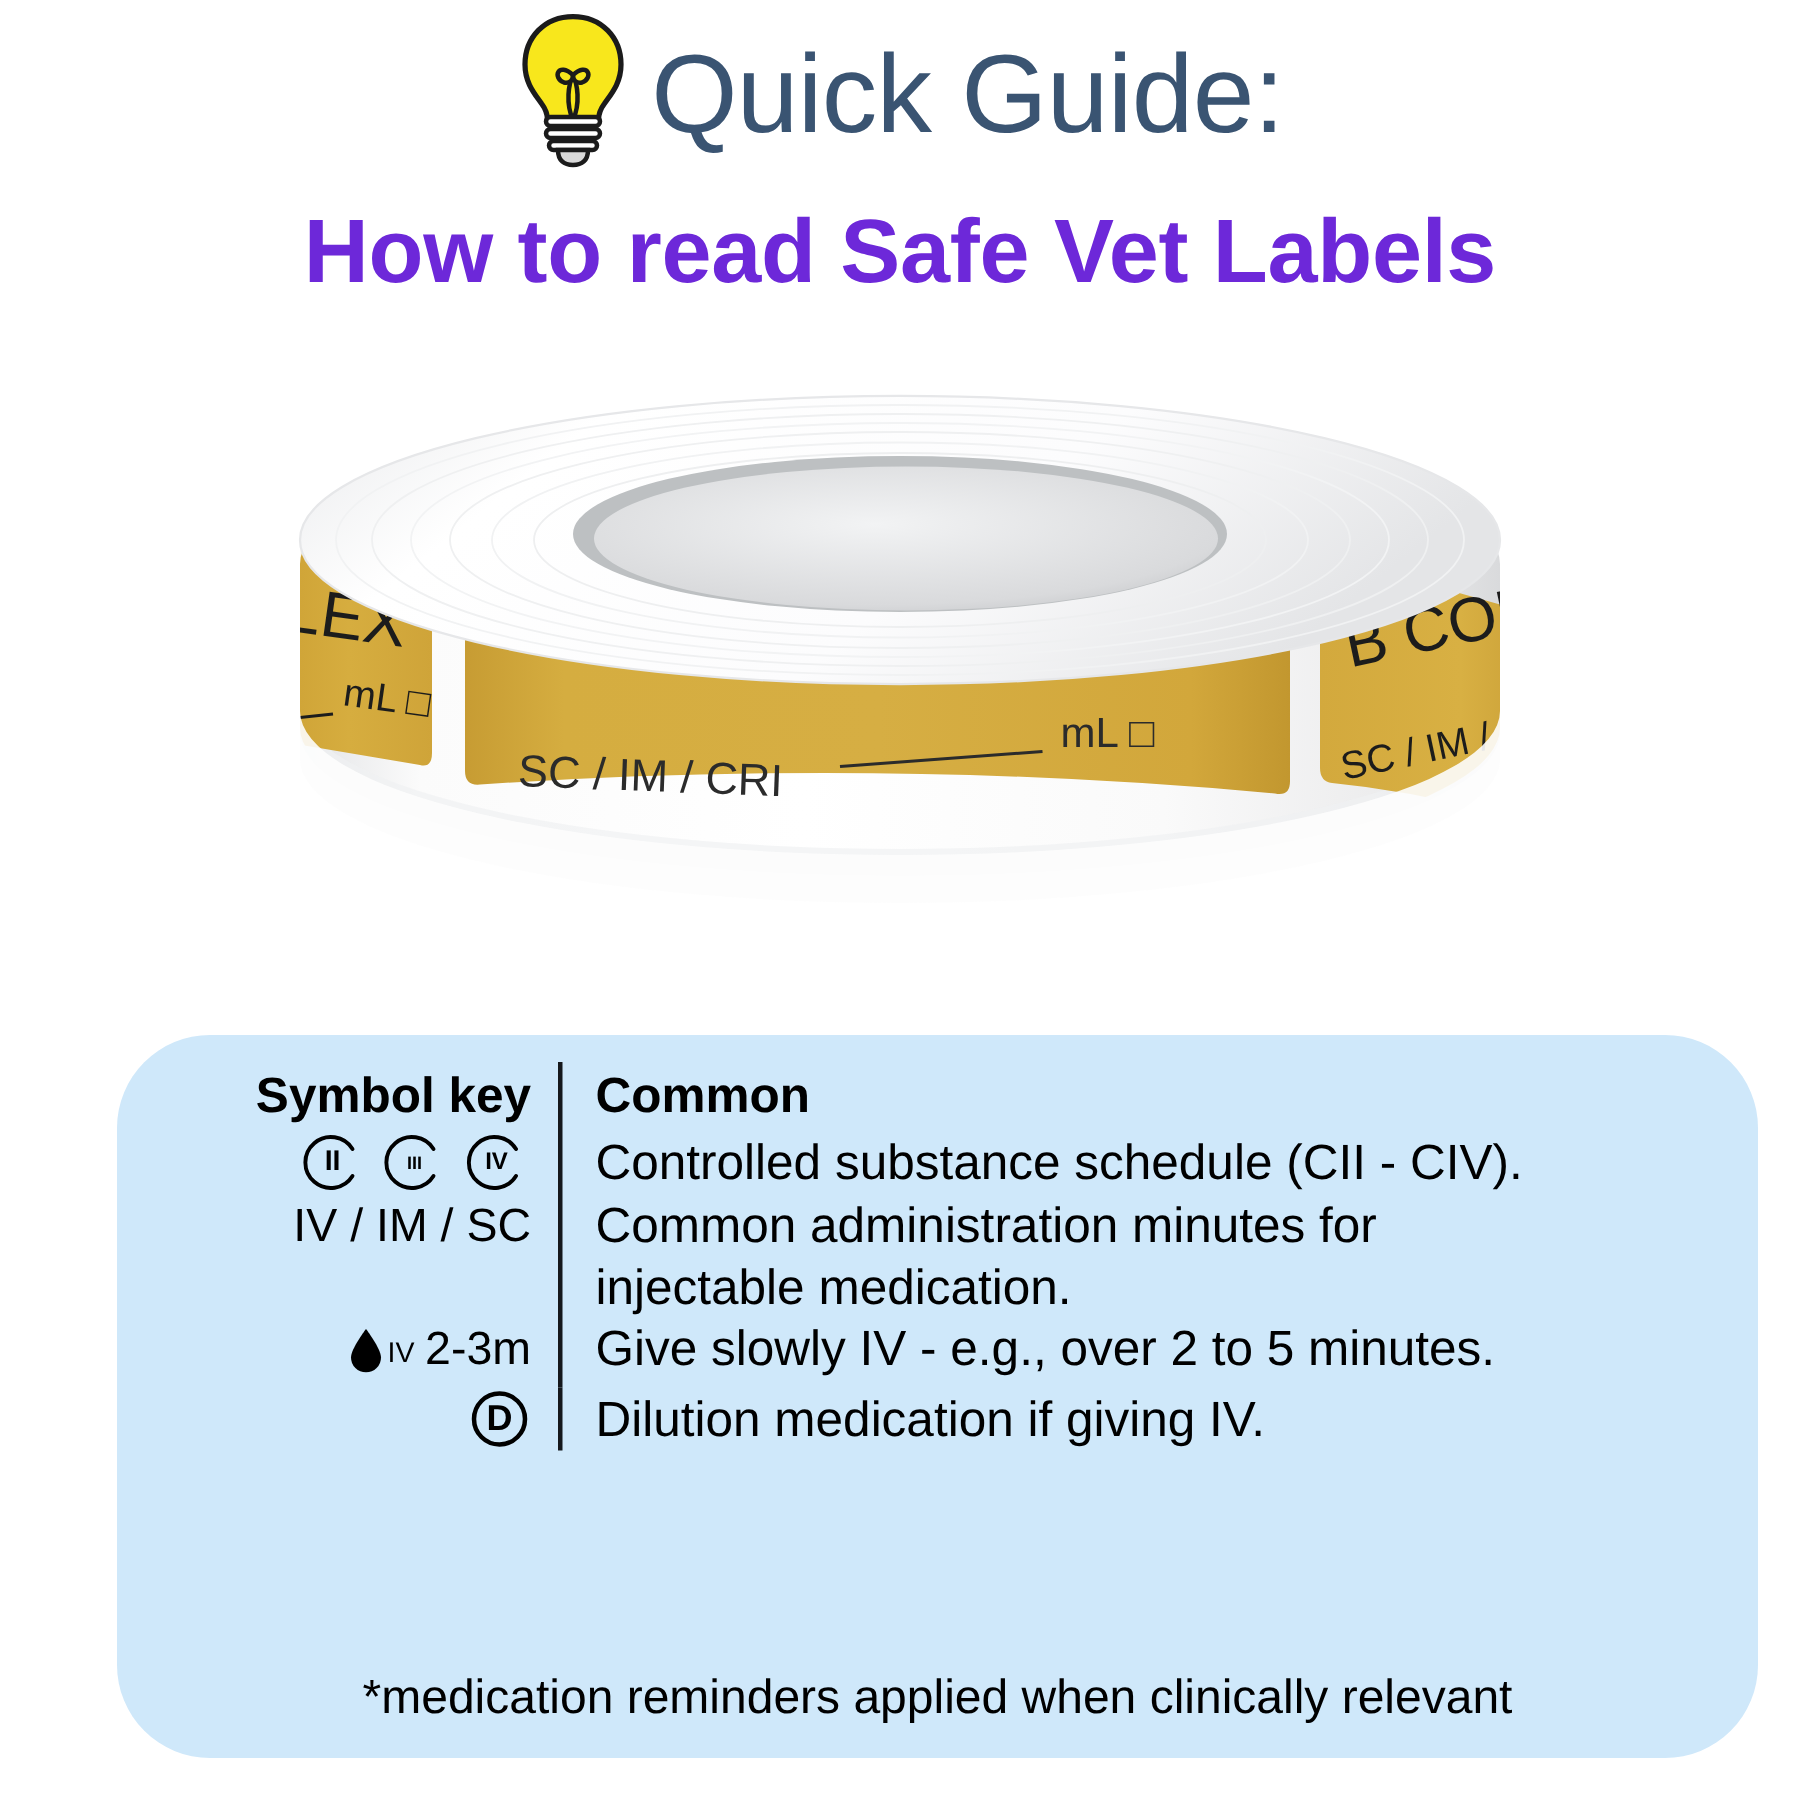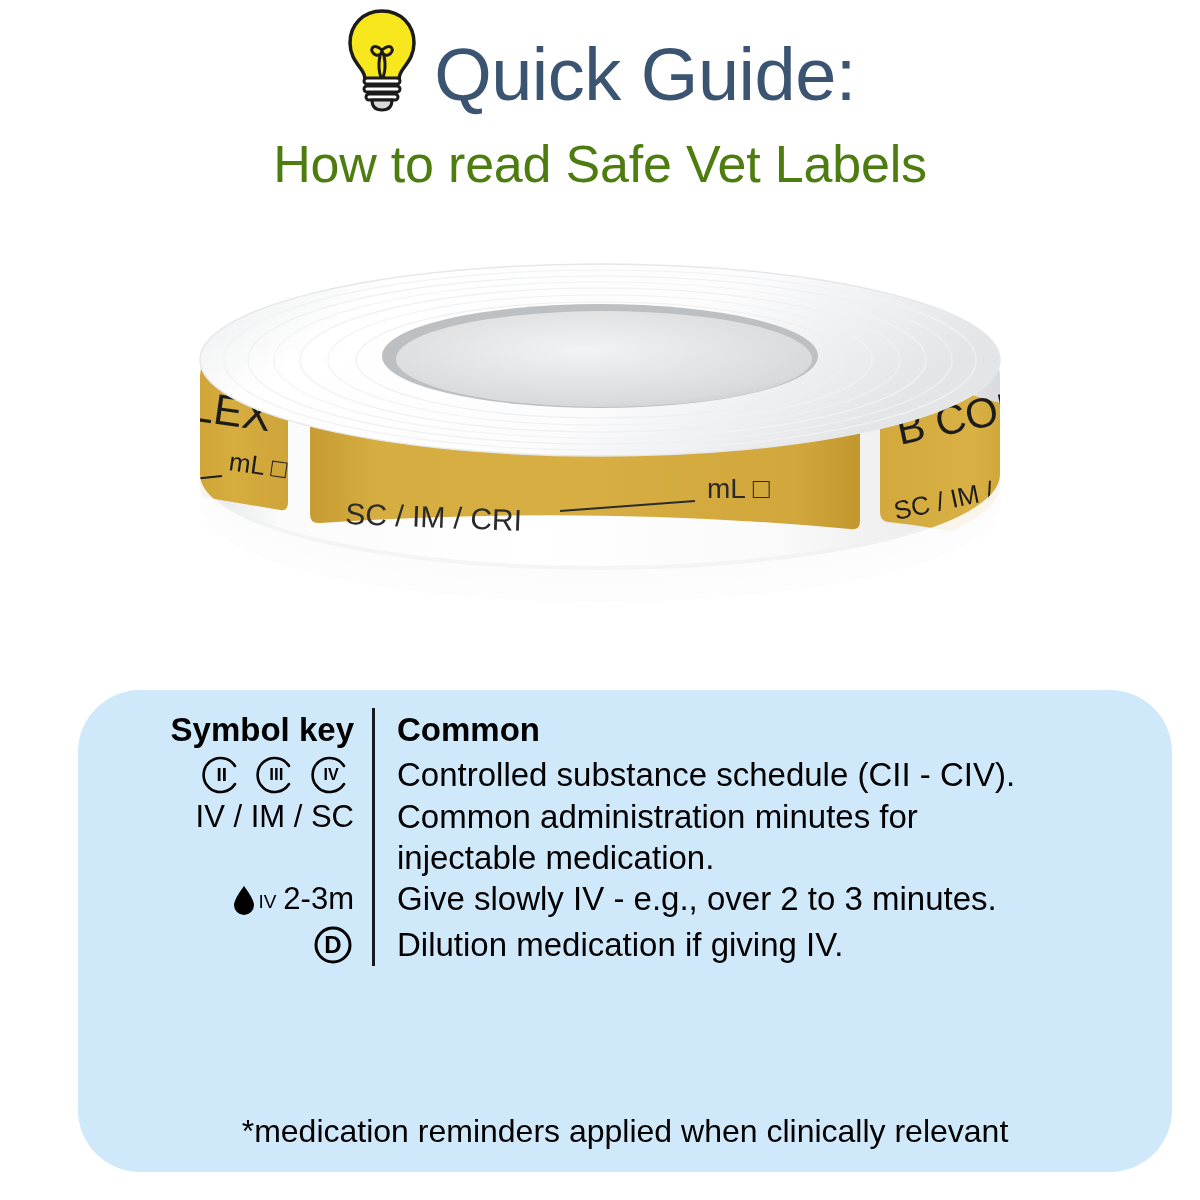--- a/index.html
+++ b/index.html
@@ -12,42 +12,42 @@
   }
 
   
   .header{
     width:1200px;
     padding-top:14px;
     text-align:center;
   }
   .title-row{
     display:flex;
-    align-items:flex-end;
+    align-items:center;
     justify-content:center;
     gap:14px;
   }
   .bulb{
     width:76px;height:104px;
     flex:0 0 auto;
     display:block;
     margin-top:-6px;
   }
   .title-main{
     font-size:74px;
     font-weight:400;
     color:#3a5472;
     letter-spacing:-0.5px;
     line-height:1.0;
     white-space:nowrap;
   }
   .title-sub{
-    font-size:52px;
-    font-weight:400;
-    color:#4d7c0f;
+    font-size:60px;
+    font-weight:700;
+    color:#6d28d9;
     line-height:1.0;
     margin-top:26px;
     letter-spacing:-0.2px;
     white-space:nowrap;
   }
 
   
   .photo{
     position:absolute;
     left:0;top:230px;
@@ -119,21 +119,21 @@
   .cnum i{
     position:absolute;
     left:0;top:0;width:40px;height:40px;
     display:flex;align-items:center;justify-content:center;
     font-style:normal;
     font-weight:bold;
     font-size:19px;
     letter-spacing:0px;
     color:#000;
   }
-  .cnum i.s3{font-size:17px;}
+  .cnum i.s3{font-size:12px;}
   .cnum i.s4{font-size:16px;}
 
   .drop{
     display:inline-block;
     width:22px;height:30px;
     vertical-align:-6px;
     margin-right:3px;
   }
   .tiny-iv{
     font-size:19px;
@@ -314,21 +314,21 @@
           <div>injectable medication.</div>
         </td>
       </tr>
 
       <tr>
         <td class="col-sym sym">
           <svg class="drop" viewBox="0 0 22 30">
             <path d="M11 1 C11 1 1 14 1 20 a10 10 0 0 0 20 0 C21 14 11 1 11 1 Z" fill="#000"></path>
           </svg><span class="tiny-iv">IV</span><span>2-3m</span>
         </td>
-        <td class="col-mean mean">Give slowly IV - e.g., over 2 to 3 minutes.</td>
+        <td class="col-mean mean">Give slowly IV - e.g., over 2 to 5 minutes.</td>
       </tr>
 
       <tr>
         <td class="col-sym sym">
           <span class="circD">
             <svg width="42" height="42" viewBox="0 0 42 42">
                   <circle cx="21" cy="21" r="17" fill="none" stroke="#000" stroke-width="3"></circle>
                 </svg>
             <i>D</i>
           </span>

